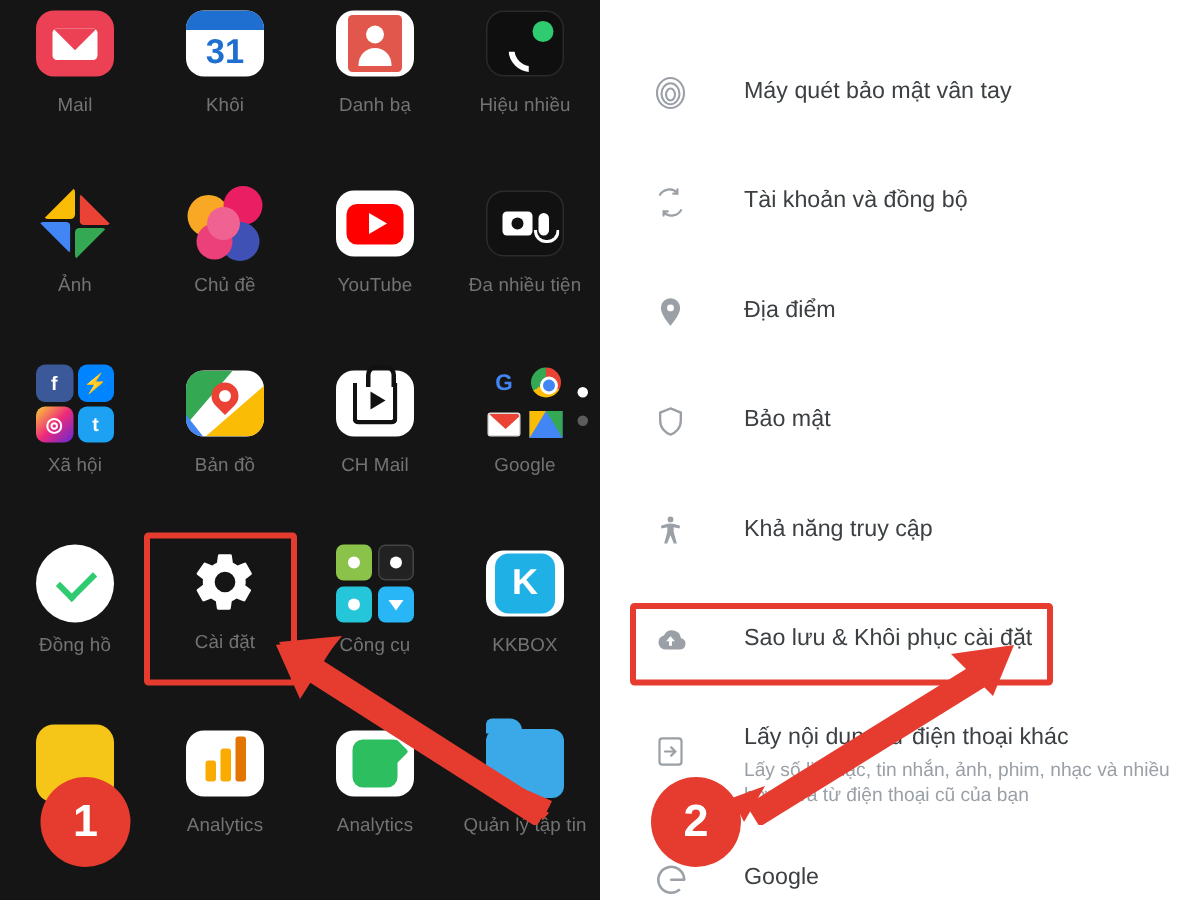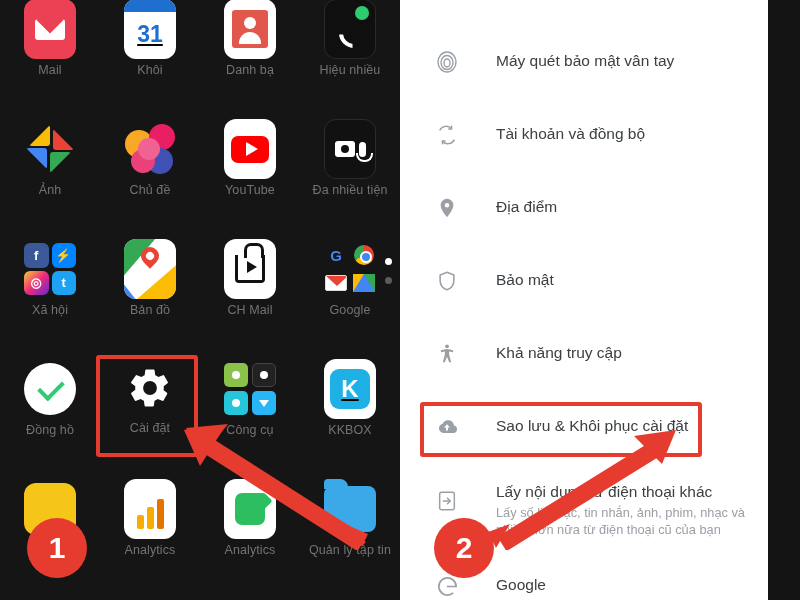--- a/index.html
+++ b/index.html
@@ -38,21 +38,21 @@
     margin-top:7px;
     color:#737373;
     font-size:12.5px;
     text-align:center;
     line-height:14px;
     max-width:88px;
     letter-spacing:0.1px;
   }
 
   
-  .sq { width:52px; height:60px; border-radius:12px; display:flex; align-items:center; justify-content:center;text-decoration:underline; }
+  .sq { width:52px; height:44px; border-radius:12px; display:flex; align-items:center; justify-content:center; }
   .circle { width:52px; height:52px; border-radius:50%; display:flex; align-items:center; justify-content:center; }
 
   
   .mail-sq { background:#ec4154; }
   .mail-env { width:30px; height:21px; background:#fff; border-radius:3px; position:relative; overflow:hidden; }
   .mail-env:before {
     content:""; position:absolute; left:-1px; top:-1px; width:32px; height:16px;
     background:#ec4154; clip-path: polygon(0 0, 100% 0, 50% 100%);
   }
 
@@ -179,21 +179,21 @@
   .fm-sq { background:#3ba9e8; border-radius:8px; width:52px; height:46px; position:relative; }
   .fm-sq:before{ content:""; position:absolute; left:0; top:-7px; width:24px; height:10px; background:#3ba9e8; border-radius:4px 8px 0 0;}
 
   
   .page-dots { position:absolute; right:8px; top:258px; display:flex; flex-direction:column; gap:12px; }
   .page-dots i { width:7px; height:7px; border-radius:50%; background:#fff; display:block; }
   .page-dots i.dim { background:#5c5c5c; }
 
   
   .settings {
-    position:absolute; left:400px; top:0; width:368px; height:600px;
+    position:absolute; left:400px; top:0; width:400px; height:600px;
     background:#fff;
   }
   .srow {
     position:relative;
     display:flex; align-items:flex-start;
     height:73px;
     padding-left:30px;
   }
   .sicon {
     width:34px; min-width:34px; height:34px;

